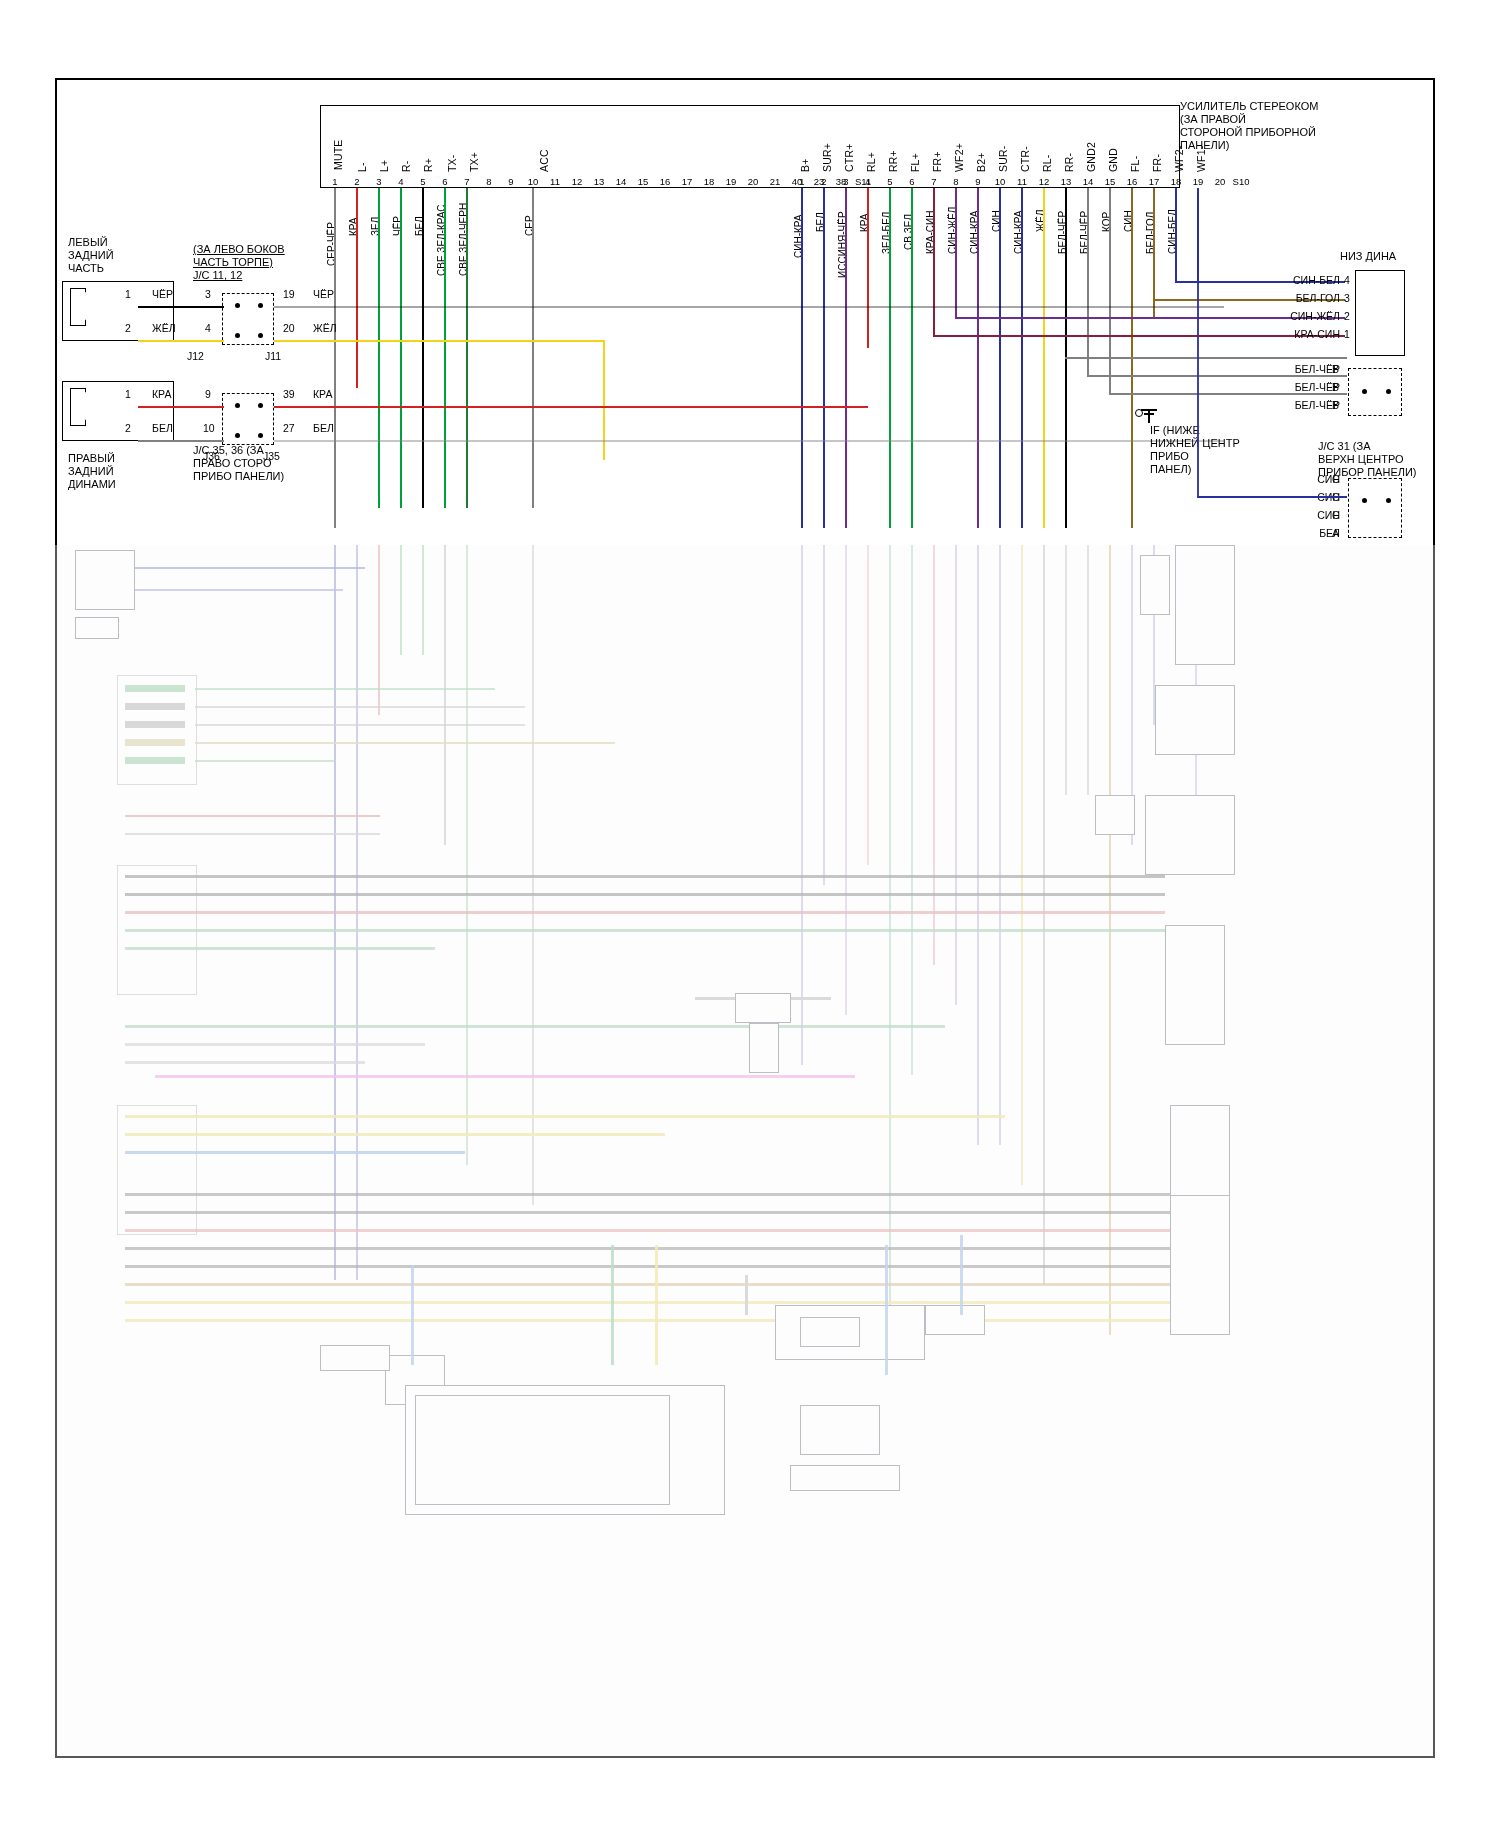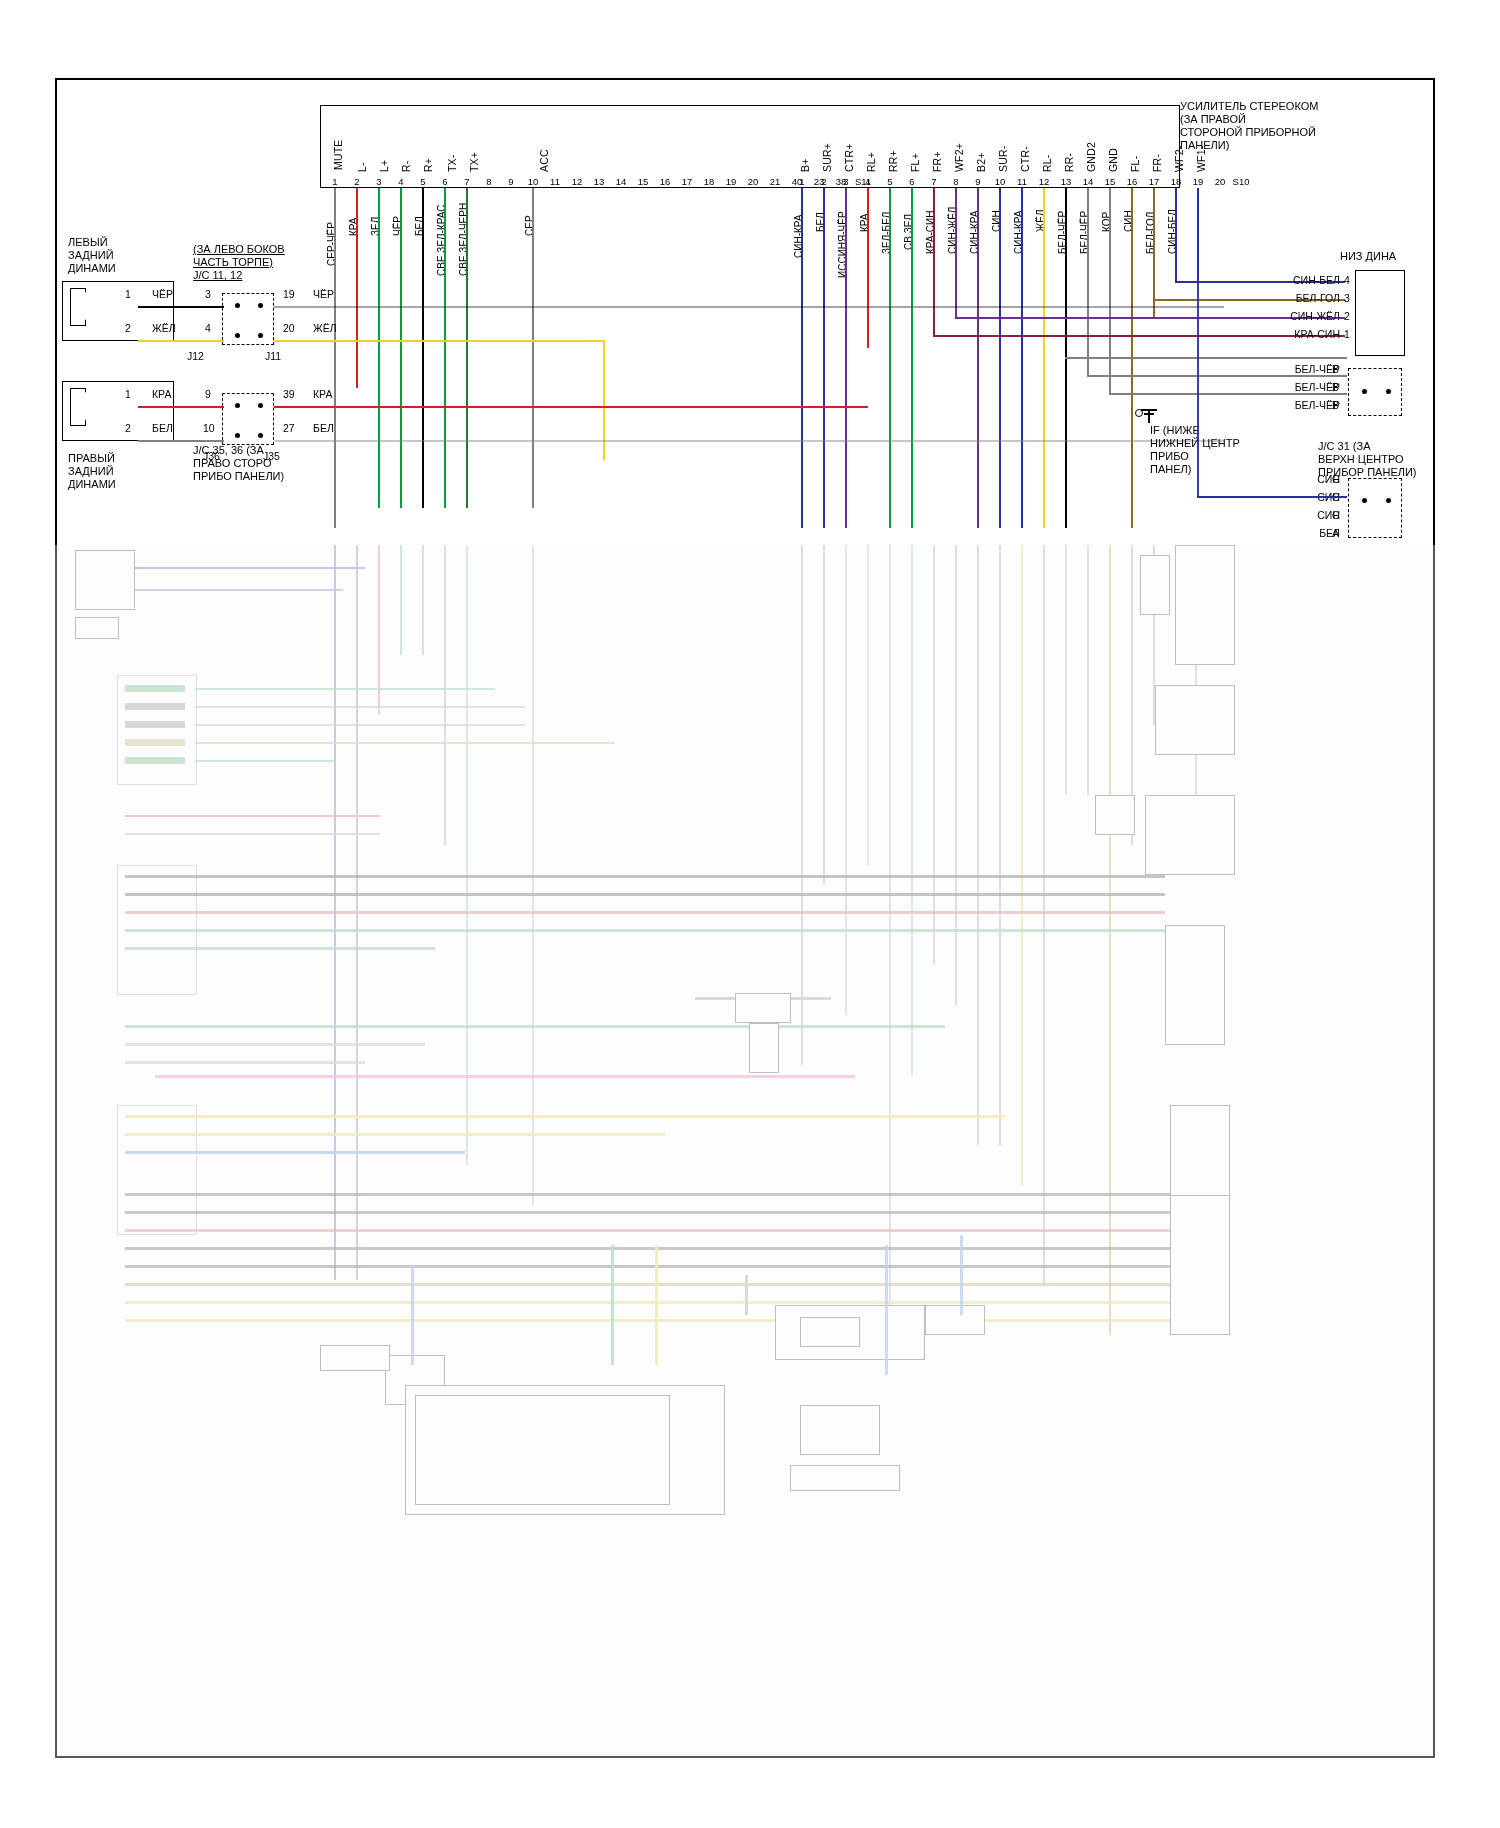--- a/index.html
+++ b/index.html
@@ -197,21 +197,21 @@
   <div class="w wh" style="left:1197px;top:262px;width:0;background:#2a2f9e;"></div>
 
   <div class="w wh" style="left:1087px;top:375px;width:260px;background:#808080;"></div>
   <div class="w wh" style="left:1109px;top:393px;width:238px;background:#808080;"></div>
   <div class="w wh" style="left:1065px;top:357px;width:282px;background:#808080;"></div>
   <div class="w wv" style="left:1087px;top:337px;height:40px;background:#808080;"></div>
   <div class="w wv" style="left:1109px;top:337px;height:58px;background:#808080;"></div>
 
   <div class="ttl" style="left:68px;top:236px;width:120px;">ЛЕВЫЙ
 ЗАДНИЙ
-ДИНАМИ</div>
+ЧАСТЬ</div>
   <div style="position:absolute;left:62px;top:281px;width:112px;height:60px;border:1.4px solid #000;box-sizing:border-box;"></div>
   <div class="spk" style="left:70px;top:288px;">
     <div class="body"></div>
       <div class="cone"></div>
   </div>
   <div class="lbl" style="left:125px;top:288px;">1</div>
   <div class="lbl" style="left:125px;top:322px;">2</div>
   <div class="lbl" style="left:152px;top:288px;">ЧЁР</div>
   <div class="lbl" style="left:152px;top:322px;">ЖЁЛ</div>
 

